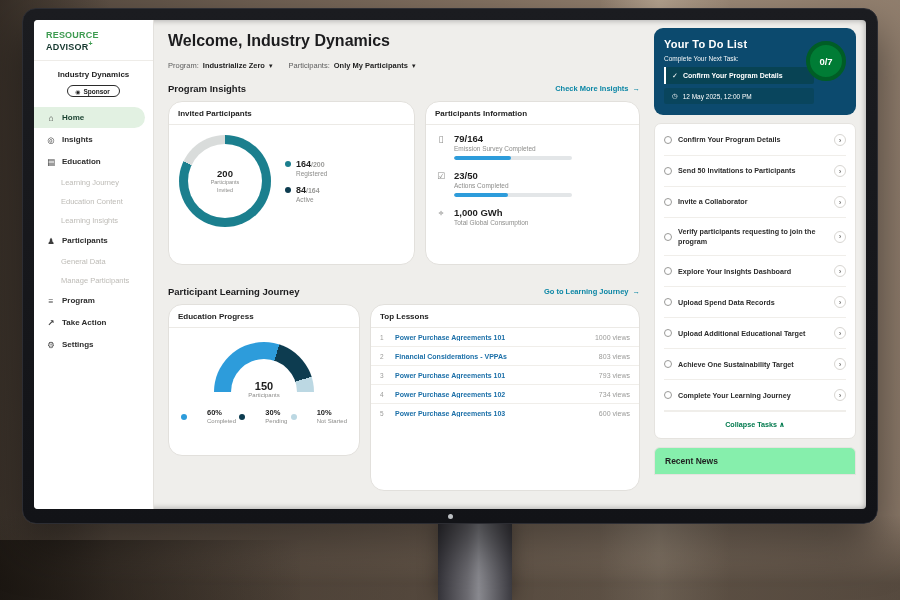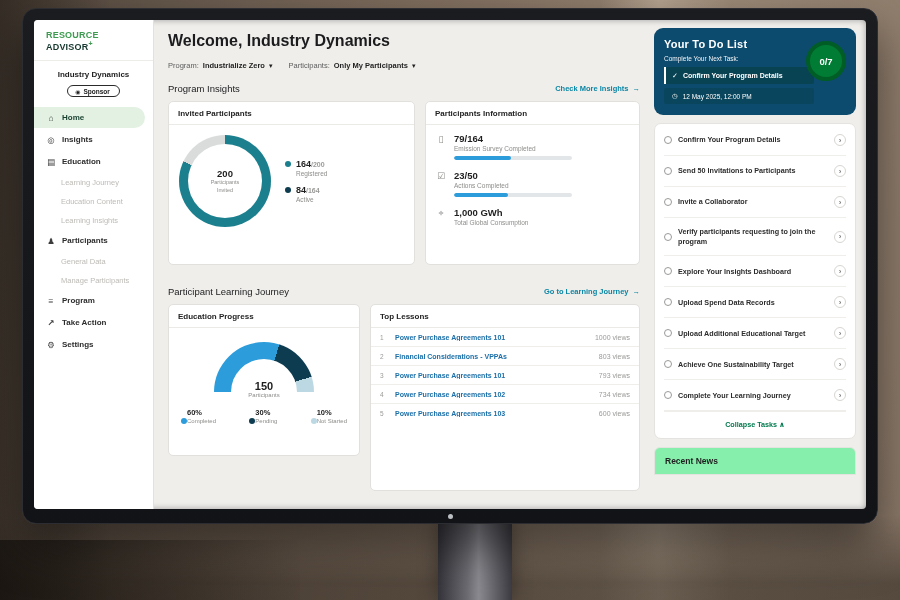--- a/index.html
+++ b/index.html
@@ -50,24 +50,24 @@
   .navicon { width:10px; text-align:center; font-size:8.5px; color:#3c3c3c; flex:none; }
 
   
   .main { flex:1; padding:9px 12px 0 14px; overflow:hidden; min-width:0; }
   .welcome { font-size:16px; font-weight:700; color:#1c1c1e; margin:3px 0 11px; }
   .filters { display:flex; align-items:center; gap:16px; font-size:7.5px; color:#5d5d5d; margin-bottom:13px; }
   .filter { display:flex; align-items:center; gap:4px; cursor:pointer; }
   .filter b { color:#1e1e1e; }
   .chev { font-size:7px; color:#1e1e1e; }
   .sectionrow { display:flex; justify-content:space-between; align-items:center; margin:4px 0 7px; }
-  .sectiontitle { font-size:9.5px; font-weight:400; color:#1c1c1e;text-align:right; }
+  .sectiontitle { font-size:9.5px; font-weight:700; color:#1c1c1e;text-align:right; }
   .sectionlink { font-size:7.5px; font-weight:700; color:#0b86a5; cursor:pointer; display:flex; gap:4px; align-items:center; }
   .cards { display:flex; gap:10px; }
-  .card { background:#fff; border:1px solid #e2e0dc; border-radius:5px; overflow:hidden; }
+  .card { background:#fff; border:1px solid #e2e0dc; border-radius:14px; overflow:hidden; }
   .cardtitle { font-size:8px; font-weight:700; color:#242424; padding:7px 9px 6px; border-bottom:1px solid #eceae6; }
 
   
   .card-invited { width:247px; height:164px; }
   .invited-body { display:flex; align-items:center; padding:10px 10px; gap:14px; }
   .donut { position:relative; width:92px; height:92px; border-radius:50%; flex:none; }
   .donut-ring2 { position:absolute; inset:11px; border-radius:50%; }
   .donut-hole { position:absolute; inset:9px; border-radius:50%; background:#fff;
     display:flex; flex-direction:column; align-items:center; justify-content:center; text-align:center; }
   .donut-val { font-size:9.5px; font-weight:700; color:#1e1e1e; }
@@ -89,21 +89,21 @@
 
   
   .card-gauge { width:192px; height:152px; }
   .gauge-wrap { position:relative; width:100px; height:50px; margin:14px auto 4px; overflow:hidden; }
   .gauge-circle { position:absolute; left:0; top:0; width:100px; height:100px; border-radius:50%; }
   .gauge-hole { position:absolute; left:17px; top:17px; width:66px; height:66px; border-radius:50%; background:#fff; }
   .gauge-text { text-align:center; margin-top:-16px; position:relative; }
   .gauge-val { font-size:11px; font-weight:700; color:#1e1e1e; }
   .gauge-lab { font-size:6px; color:#8d8d8b; }
   .gauge-legend { display:flex; justify-content:space-between; padding:10px 12px 0; }
-  .gleg { display:flex; gap:0; align-items:flex-end; }
+  .gleg { display:flex; gap:20px; align-items:center; }
   .gleg .leg-dot { margin-top:1.5px; }
   .gleg-pct { font-size:7.5px; font-weight:700; color:#1e1e1e; }
   .gleg-lab { font-size:6px; color:#8d8d8b; margin-top:1px; }
 
   
   .card-lessons { flex:1; height:187px; }
   .lessonrow { display:flex; align-items:center; gap:7px; padding:5.5px 9px; border-bottom:1px solid #f0eeea; }
   .lessonrow:last-child { border-bottom:none; }
   .lrank { font-size:6.5px; color:#9a9a98; width:8px; flex:none; }
   .ltitle { flex:1; font-size:7px; font-weight:600; color:#1b6fa8; cursor:pointer; white-space:nowrap; overflow:hidden; }

